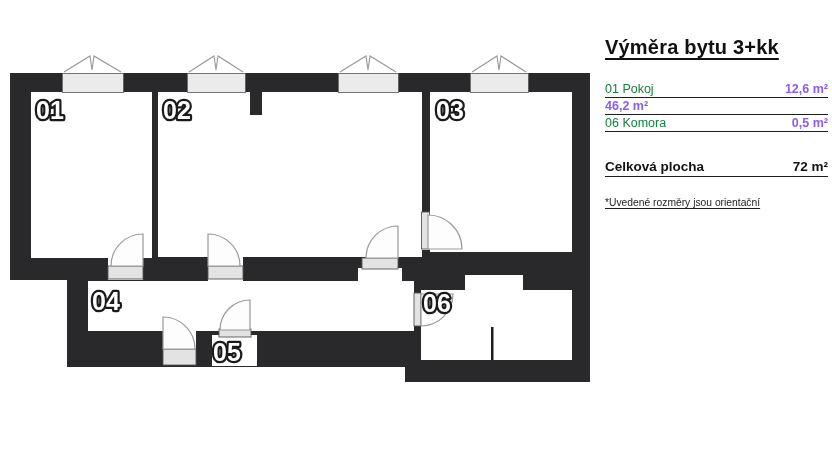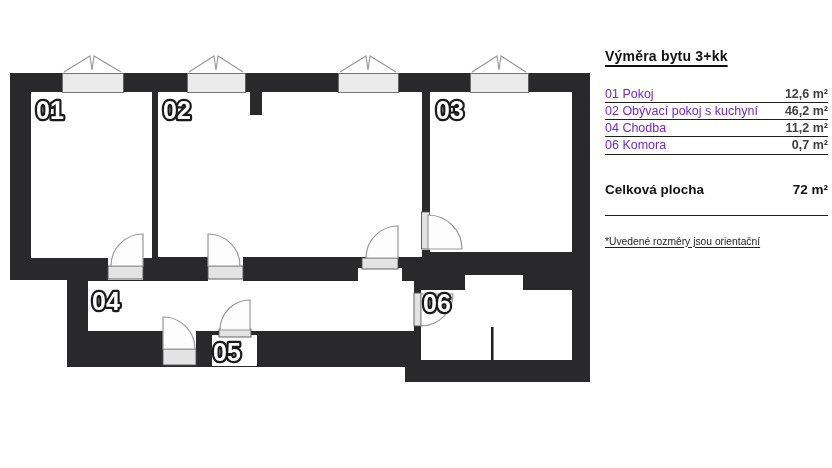--- a/index.html
+++ b/index.html
@@ -5,37 +5,37 @@
   html,body { margin:0; padding:0; background:#ffffff; }
   body {
     width:832px; height:468px; position:relative; overflow:hidden;
     font-family:"Liberation Sans", sans-serif; color:#1d1d1d;
   }
   .plan-wrap { position:absolute; left:0; top:0; width:600px; height:456px; }
   .legend {
     position:absolute; left:605px; top:36px; width:223px;
   }
   .legend-title {
-    font-size:14px; font-weight:700; letter-spacing:0.2px;
+    font-size:20px; font-weight:700; letter-spacing:0.2px;
     text-decoration:underline; text-decoration-thickness:2px; text-underline-offset:4px;
-    margin:12px 0 24px 0; color:#111;
+    margin:0 0 24px 0; color:#111;
   }
   .legend-rows { }
   .legend-row {
     display:flex; justify-content:space-between; align-items:baseline;
     border-bottom:1.4px solid #1d1d1d;
     padding-bottom:1px; margin-bottom:2px;
     font-size:12.5px; line-height:1.05;
   }
-  .row-label { font-weight:400; color:#6d28d9; white-space:nowrap; }
-  .row-value { font-weight:700; color:#404040; white-space:nowrap; }
+  .row-label { font-weight:400; color:#15803d; white-space:nowrap; }
+  .row-value { font-weight:700; color:#8b5cf6; white-space:nowrap; }
   .total-row {
     display:flex; justify-content:space-between; align-items:baseline;
     margin-top:27px; font-size:13.5px; font-weight:700;
-    border-bottom:1.6px solid #1d1d1d; padding-bottom:18px; color:#111;
+    border-bottom:1.6px solid #1d1d1d; padding-bottom:2px; color:#111;
   }
   .footnote {
     font-size:10.3px; margin-top:20px;
     text-decoration:underline; text-underline-offset:2px; color:#1d1d1d;
   }
   svg text.room-label {
     font-family:"Liberation Sans", sans-serif;
     font-weight:800; font-size:25px;
     fill:#ffffff; stroke:#1a1a1a; stroke-width:4.5px;
     paint-order:stroke; stroke-linejoin:round;
@@ -118,30 +118,25 @@
 
 <div class="legend">
   <h1 class="legend-title">Výměra bytu 3+kk</h1>
 
   <div class="legend-rows">
     <div class="legend-row">
       <span class="row-label">01 Pokoj</span>
       <span class="row-value">12,6 m²</span>
     </div>
     <div class="legend-row">
-      <span class="row-label">02 Obývací pokoj s kuchyní</span>
       <span class="row-value">46,2 m²</span>
     </div>
     <div class="legend-row">
-      <span class="row-label">04 Chodba</span>
-      <span class="row-value">11,2 m²</span>
-    </div>
-    <div class="legend-row">
       <span class="row-label">06 Komora</span>
-      <span class="row-value">0,7 m²</span>
+      <span class="row-value">0,5 m²</span>
     </div>
   </div>
 
   <div class="total-row">
     <span>Celková plocha</span>
     <span>72 m²</span>
   </div>
 
   <div class="footnote">*Uvedené rozměry jsou orientační</div>
 </div>

